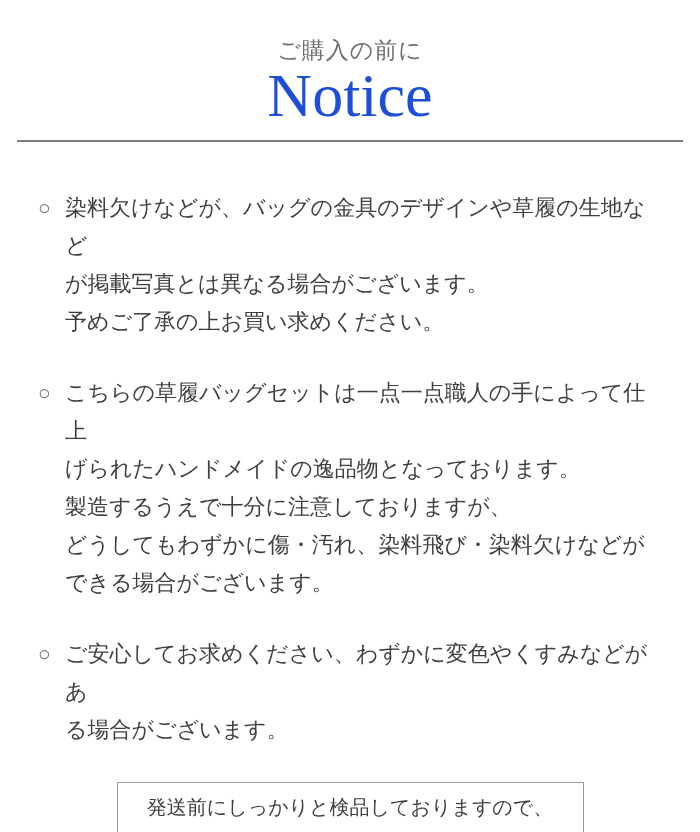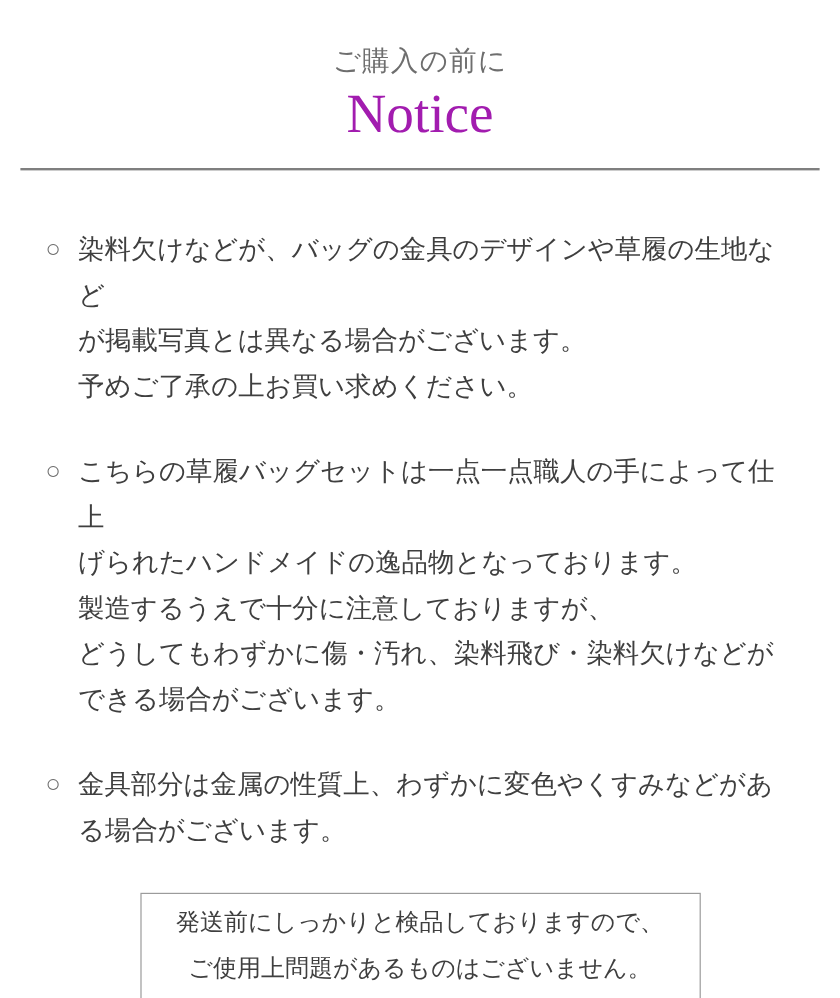--- a/index.html
+++ b/index.html
@@ -19,24 +19,24 @@
   }
   .header-subtitle {
     font-family: "Liberation Serif", "DejaVu Serif", serif;
     font-size: 23px;
     line-height: 28px;
     color: #6e6e6e;
     letter-spacing: 1px;
   }
   .page-title {
     font-family: "Liberation Serif", "DejaVu Serif", serif;
-    font-size: 46px;
+    font-size: 62px;
     line-height: 56px;
     font-weight: 400;
-    color: #a21caf;
+    color: #1d4ed8;
     margin-top: 2px;
   }
   .rule {
     border: none;
     border-top: 2px solid #7f7f7f;
     margin: 17px 17px 0 17px;
     height: 0;
   }
   .notice-list {
     margin: 47px 38px 0 38px;
@@ -102,21 +102,21 @@
       <span class="bullet-marker">○</span>
       <div class="notice-text">こちらの草履バッグセットは一点一点職人の手によって仕上
 げられたハンドメイドの逸品物となっております。
 製造するうえで十分に注意しておりますが、
 どうしてもわずかに傷・汚れ、染料飛び・染料欠けなどが
 できる場合がございます。</div>
     </div>
 
     <div class="notice-item">
       <span class="bullet-marker">○</span>
-      <div class="notice-text">金具部分は金属の性質上、わずかに変色やくすみなどがあ
+      <div class="notice-text">ご安心してお求めください、わずかに変色やくすみなどがあ
 る場合がございます。</div>
     </div>
 
   </div>
 
   <div class="assurance-box">
     <div class="assurance-text">発送前にしっかりと検品しておりますので、
 ご使用上問題があるものはございません。
 ご安心してお求めください。</div>
   </div>

